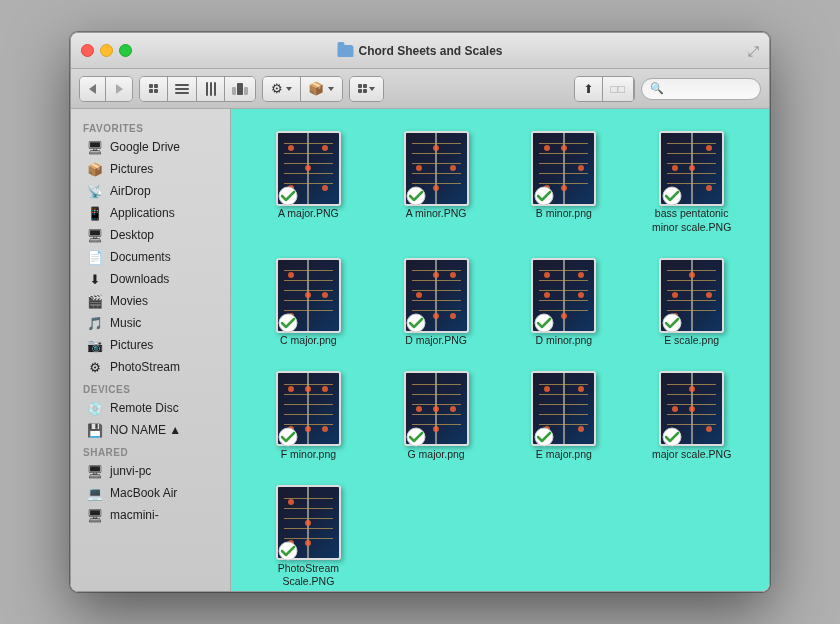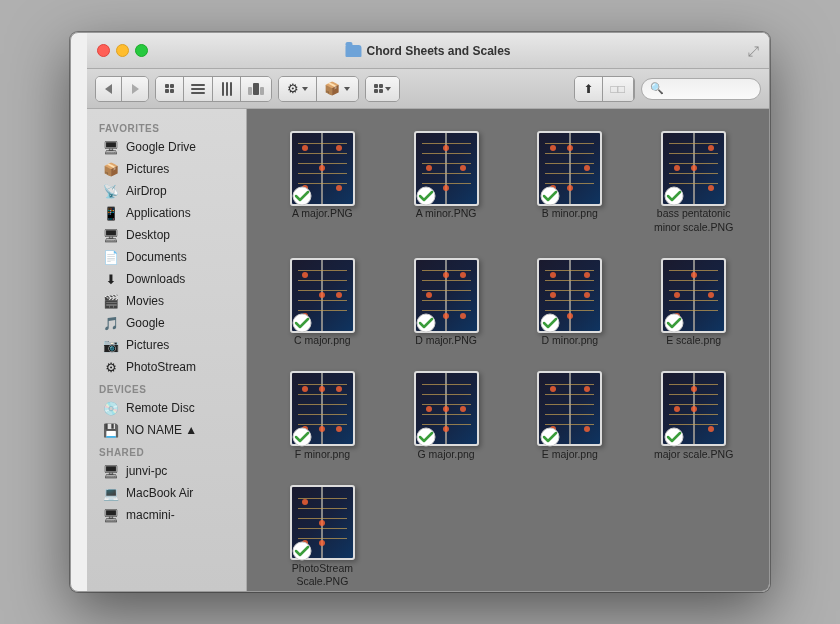--- a/index.html
+++ b/index.html
@@ -24,21 +24,20 @@
 
     .window {
       width: 100%;
       height: 100%;
       display: flex;
       flex-direction: column;
       background: #f0f0f0;
       border-radius: 8px;
       overflow: hidden;
       border: 1px solid #999;
-      padding-left: 16px;
     }
 
     
     .title-bar {
       height: 36px;
       background: linear-gradient(to bottom, #e8e8e8, #d0d0d0);
       border-bottom: 1px solid #aaa;
       display: flex;
       align-items: center;
       padding: 0 10px;
@@ -283,21 +282,21 @@
       display: flex;
       align-items: center;
       justify-content: center;
       flex-shrink: 0;
       font-size: 13px;
     }
 
     
     .content {
       flex: 1;
-      background: #737373;
+      background: #5eead4;
       overflow-y: auto;
       padding: 16px;
     }
 
     .file-grid {
       display: grid;
       grid-template-columns: repeat(4, 1fr);
       gap: 10px 5px;
     }
 
@@ -589,21 +588,21 @@
         <div class="sidebar-item">
           <span class="sidebar-icon">⬇</span>
           <span>Downloads</span>
         </div>
         <div class="sidebar-item">
           <span class="sidebar-icon">🎬</span>
           <span>Movies</span>
         </div>
         <div class="sidebar-item">
           <span class="sidebar-icon">🎵</span>
-          <span>Google</span>
+          <span>Music</span>
         </div>
         <div class="sidebar-item">
           <span class="sidebar-icon">📷</span>
           <span>Pictures</span>
         </div>
         <div class="sidebar-item">
           <span class="sidebar-icon">⚙</span>
           <span>PhotoStream</span>
         </div>
 

